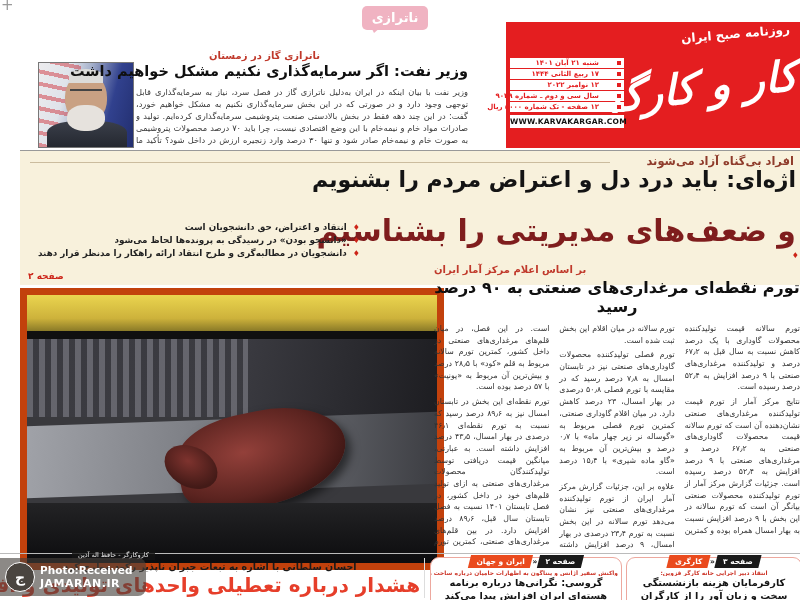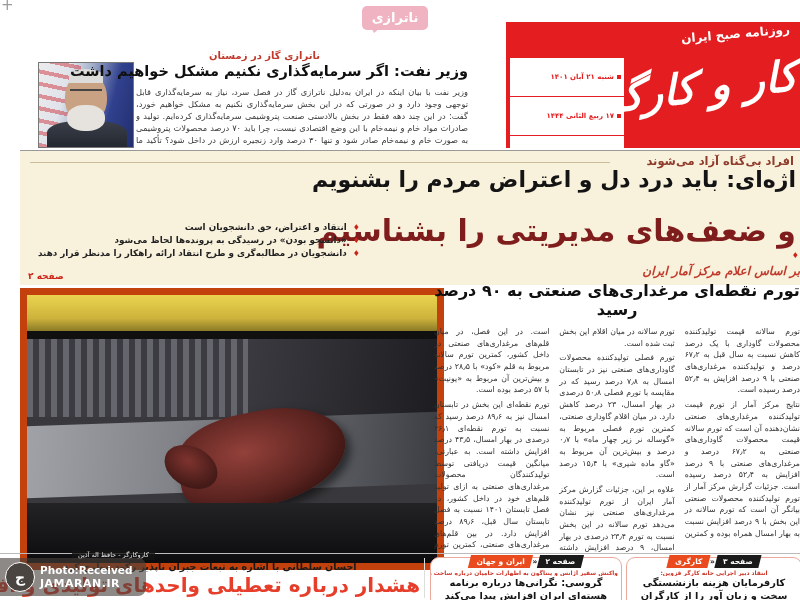--- a/index.html
+++ b/index.html
@@ -17,22 +17,22 @@
     border-top-color:#f0b3c2;border-left-width:3px;border-right-width:7px;}
 
   
   .masthead{position:absolute;left:506px;top:22px;width:294px;height:126px;background:#e41e20;}
   .mh-tagline{position:absolute;right:10px;top:5px;color:#fff;font-size:12px;font-weight:bold;
     transform:rotate(-5deg);direction:rtl;}
   .mh-title{position:absolute;right:2px;top:44px;width:188px;color:#fff;font-size:42px;font-weight:bold;
     font-style:italic;letter-spacing:-2px;line-height:1;text-align:center;transform:rotate(-7deg) skewX(-4deg);
     direction:rtl;white-space:nowrap;}
   .info-panel{position:absolute;left:4px;top:36px;width:114px;}
-  .info-row{background:#fff;color:#e41e20;font-size:7px;font-weight:bold;padding:15px 3px;margin-bottom:1px;
-    direction:rtl;display:flex;align-items:center;gap:3px;white-space:nowrap;}
+  .info-row{background:#fff;color:#e41e20;font-size:7px;font-weight:bold;padding:1px 3px;margin-bottom:1px;
+    direction:rtl;display:flex;align-items:center;gap:18px;white-space:nowrap;}
   .sq{width:4px;height:4px;background:#e41e20;flex:0 0 auto;}
   .url-row{background:#fff;color:#111;font-size:7.5px;font-weight:bold;text-align:center;padding:2px 0;
     border-top:2px solid #e41e20;letter-spacing:.2px;}
 
   
   .top-article{position:absolute;left:22px;top:46px;width:448px;height:102px;direction:rtl;}
   .m-photo{position:absolute;left:16px;top:16px;width:94px;height:84px;border:1px solid #777;overflow:hidden;
     background:
       repeating-linear-gradient(12deg, rgba(205,35,45,.45) 0 4px, rgba(255,255,255,0) 4px 12px) 0 0/45% 100% no-repeat,
       linear-gradient(105deg,#ececee 0%,#dfe3ea 28%,#a9b4cd 45%,#31418e 72%,#222e6e 100%);}
@@ -79,21 +79,21 @@
     background:radial-gradient(ellipse at 40% 40%,#93403a,#5c2420 55%,#30100e 85%);
     border-radius:45% 55% 60% 40%;box-shadow:4px 6px 10px rgba(0,0,0,.55);}
   .glove-thumb{position:absolute;left:136px;top:152px;width:56px;height:40px;transform:rotate(28deg);
     background:radial-gradient(ellipse at 40% 40%,#7e332e,#431a17 70%);border-radius:50%;}
   .photo-base{position:absolute;bottom:0;left:0;right:0;height:60px;background:linear-gradient(#232325,#0c0c0e);}
   .photo-caption{position:absolute;left:45px;bottom:3px;background:rgba(20,20,20,.8);color:#e9e9e9;
     font-size:6.5px;padding:1px 6px;direction:rtl;z-index:3;}
 
   
   .stats{position:absolute;left:434px;top:262px;width:366px;height:292px;direction:rtl;}
-  .stats-kicker{text-align:right;color:#c0392b;font-size:12px;font-weight:bold;margin:2px 0 0;font-style:italic;}
+  .stats-kicker{text-align:left;color:#c0392b;font-size:10px;font-weight:bold;margin:2px 0 0;}
   .stats-headline{text-align:center;color:#101010;font-size:16px;font-weight:800;margin:3px 0 0;
     letter-spacing:-.3px;}
   .stats-cols{margin-top:7px;height:234px;column-count:3;column-gap:10px;font-size:7.8px;line-height:1.5;
     color:#333;text-align:justify;overflow:hidden;}
   .stats-cols p{margin:0 0 3px;}
 
   
   .h-rule-bottom{position:absolute;left:0;top:553px;width:800px;border-top:1px solid #bbb;}
   .v-rule-bottom{position:absolute;left:424px;top:558px;height:40px;border-left:1px solid #ddd;}
 

